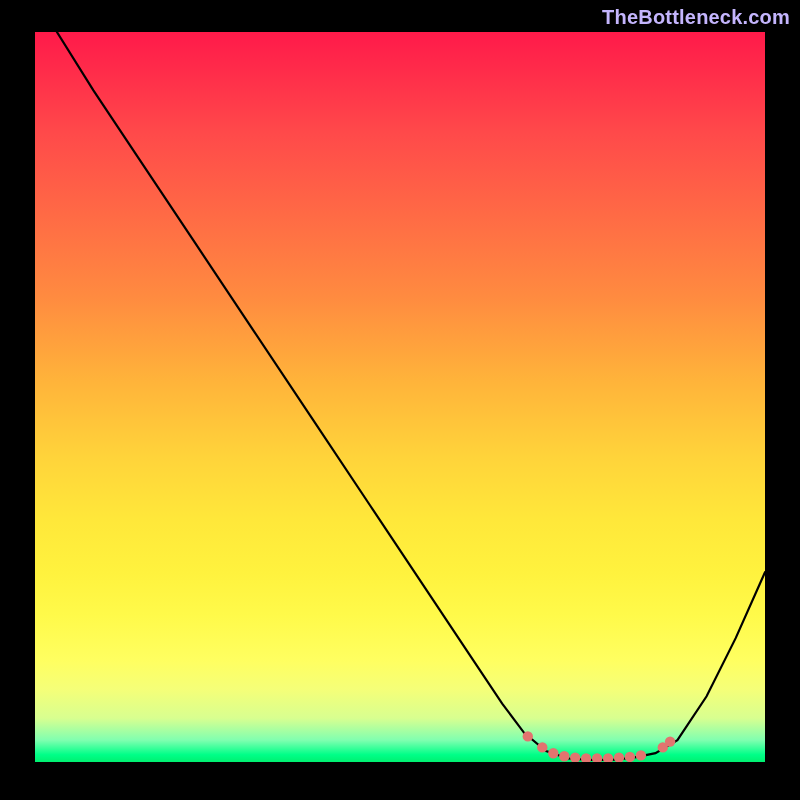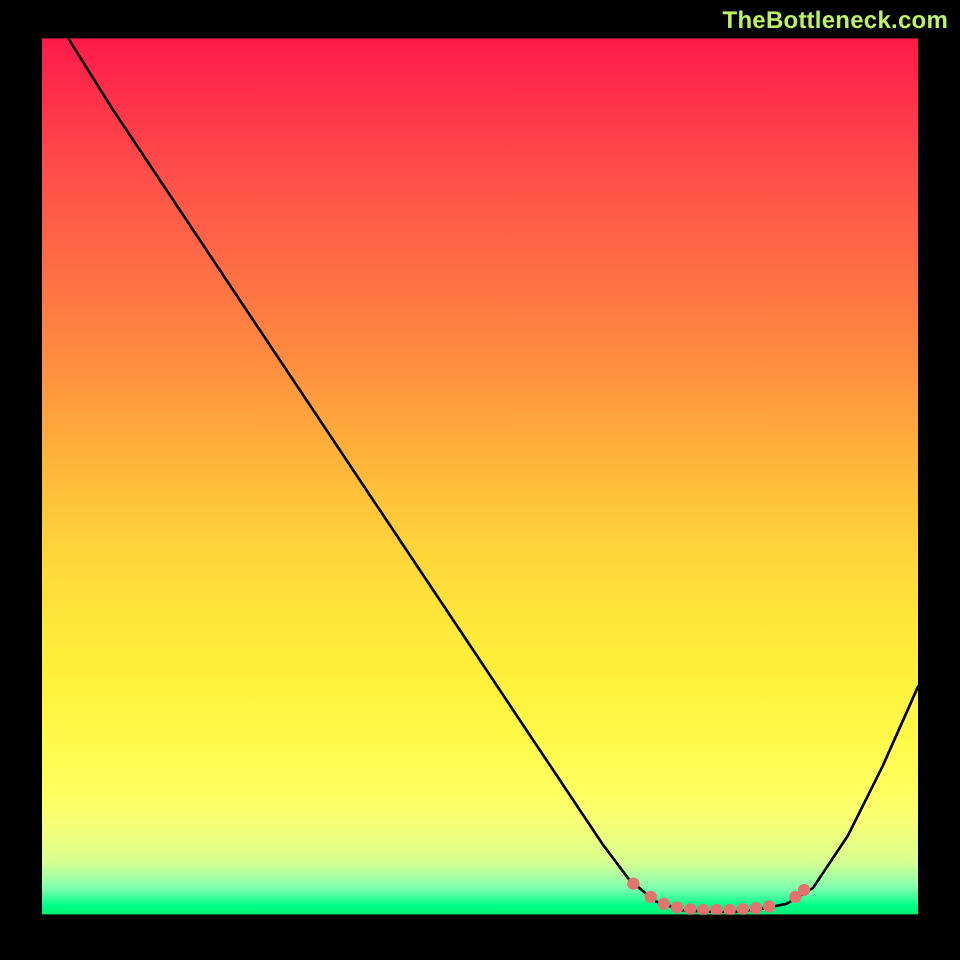--- a/index.html
+++ b/index.html
@@ -5,21 +5,21 @@
   * { margin: 0; padding: 0; box-sizing: border-box; }
   html, body { width: 800px; height: 800px; background: #000; overflow: hidden; }
   .container { position: relative; width: 800px; height: 800px; background: #000; }
   .watermark {
     position: absolute;
     top: 6px;
     right: 10px;
     font-family: Arial, sans-serif;
     font-size: 20px;
     font-weight: bold;
-    color: #bef264;
+    color: #c4b5fd;
     letter-spacing: 0.2px;
   }
   .plot-area {
     position: absolute;
     left: 35px;
     top: 32px;
     width: 730px;
     height: 730px;
   }
   .gradient {

